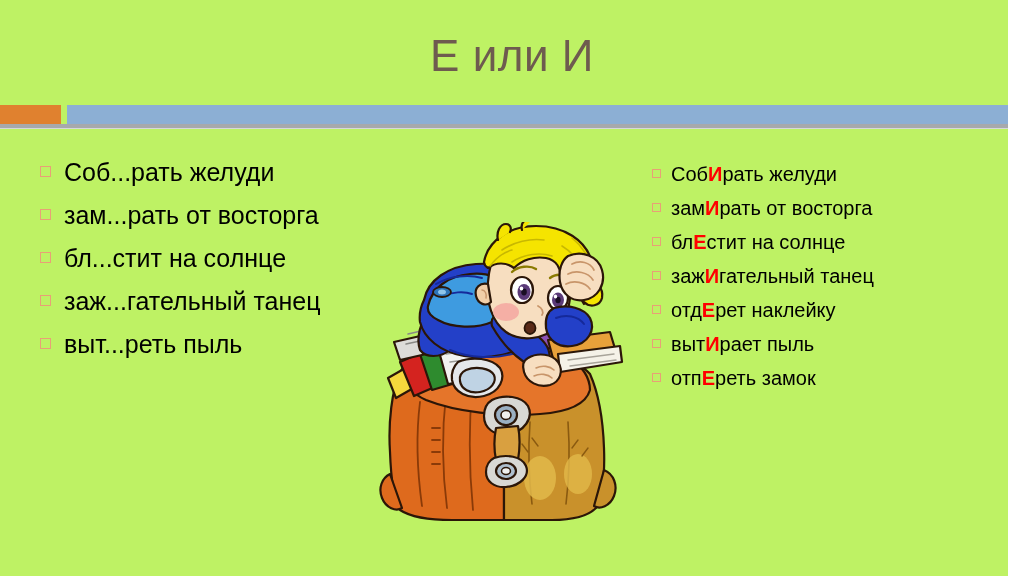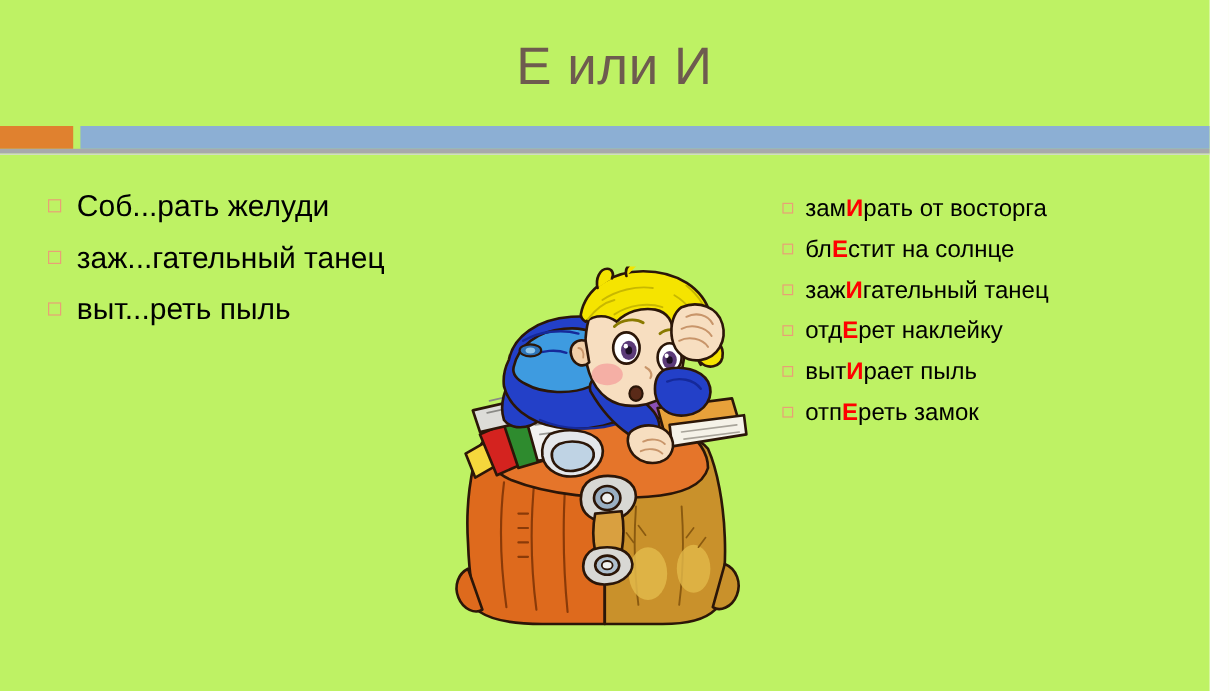--- a/index.html
+++ b/index.html
@@ -164,38 +164,50 @@
   <div id="bar-shadow"></div>
   <div id="bar-shadow-2"></div>
 
   <div id="col-left" class="column">
 
     <div class="bullet-item">
       <span class="bullet-mark"></span>
       <span class="bullet-text">Соб...рать желуди</span>
     </div>
 
-
+    <div class="bullet-item">
+      <span class="bullet-mark"></span>
+      <span class="bullet-text"> зам...рать от восторга</span>
+    </div>
+
+    <div class="bullet-item">
+      <span class="bullet-mark"></span>
+      <span class="bullet-text"> бл...стит на солнце</span>
+    </div>
 
     <div class="bullet-item">
       <span class="bullet-mark"></span>
       <span class="bullet-text">заж...гательный танец</span>
     </div>
 
 
     <div class="bullet-item">
       <span class="bullet-mark"></span>
       <span class="bullet-text"> выт...реть пыль</span>
     </div>
 
 
   </div>
 
   <div id="col-right" class="column">
 
+    <div class="bullet-item">
+      <span class="bullet-mark"></span>
+      <span class="bullet-text"><span>Соб</span><span class="hl">И</span><span>рать желуди</span></span>
+    </div>
 
     <div class="bullet-item">
       <span class="bullet-mark"></span>
       <span class="bullet-text"><span> зам</span><span class="hl">И</span><span>рать от восторга</span></span>
     </div>
 
     <div class="bullet-item">
       <span class="bullet-mark"></span>
       <span class="bullet-text"><span> бл</span><span class="hl">Е</span><span>стит на солнце</span></span>
     </div>

